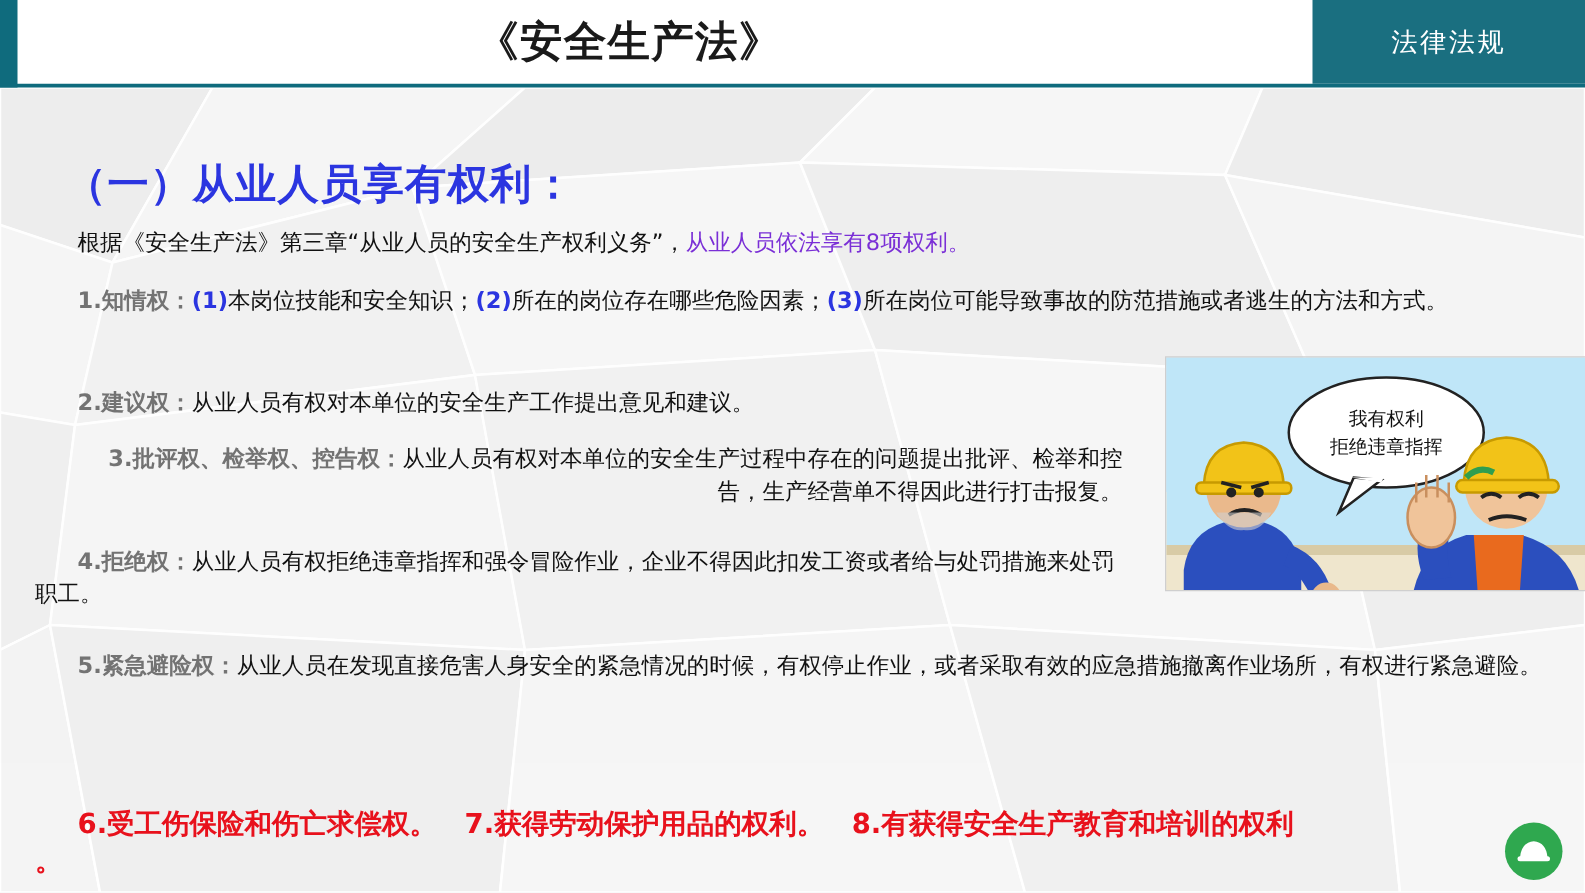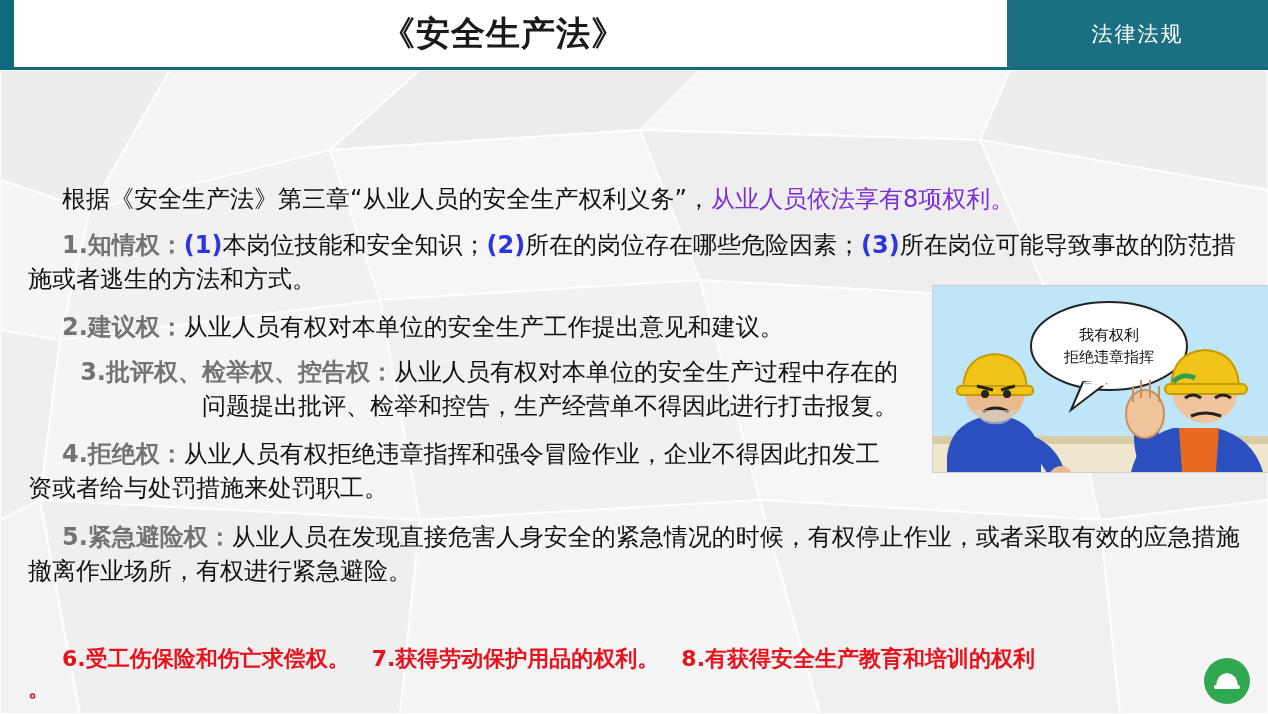--- a/index.html
+++ b/index.html
@@ -30,40 +30,40 @@
     position:absolute; left:0; top:0; width:14px; height:70px;
     background:#0f6b7d;
   }
   .header-title {
     position:absolute; left:0; top:0; width:1007px; height:67px;
     display:flex; align-items:center; justify-content:center;
     font-size:34px; font-weight:bold; color:#1a1a1a;
     letter-spacing:1px;
   }
   .header-tab {
-    position:absolute; right:0; top:0; width:261px; height:67px;
+    position:absolute; right:0; top:0; width:218px; height:67px;
     background:#1a6f80;
     display:flex; align-items:center; justify-content:center;
     color:#ffffff; font-size:21px; letter-spacing:2px;
   }
 
   
   .content {
     position:absolute; left:0; top:70px; width:1268px; height:644px;
   }
 
   .section-title {
     position:absolute; left:52px; top:55px;
     font-size:33px; font-weight:bold; color:#2b35e0;
     letter-spacing:1px; white-space:nowrap;
   }
 
   .para {
     position:absolute;
-    font-size:24px; color:#111111; line-height:1.42;
+    font-size:18px; color:#111111; line-height:1.42;
     letter-spacing:0px;
   }
 
   .lead { left:28px; top:112px; width:1215px; text-indent:34px; }
   .lead .hl { color:#7a2fd6; }
 
   .item { left:28px; width:1215px; text-indent:34px; }
   .item .k { color:#737373; font-weight:bold; }
   .item .n { color:#2b35e0; font-weight:bold; }
 
@@ -138,20 +138,21 @@
   </svg>
 
   <div class="header">
     <div class="header-accent-left"></div>
     <div class="header-title">《安全生产法》</div>
     <div class="header-tab">法律法规</div>
   </div>
 
   <div class="content">
 
+    <div class="section-title">（一）从业人员享有权利：</div>
 
     <div class="para lead">
       <span>根据《安全生产法》第三章“从业人员的安全生产权利义务”，</span><span class="hl">从业人员依法享有8项权利</span><span class="hl">。</span>
     </div>
 
     <div class="para item i1">
       <span class="k">1.知情权：</span><span class="n">(1)</span><span>本岗位技能和安全知识；</span><span class="n">(2)</span><span>所在的岗位存在哪些危险因素；</span><span class="n">(3)</span><span>所在岗位可能导致事故的防范措施或者逃生的方法和方式。</span>
     </div>
 
     <div class="para item i2">

